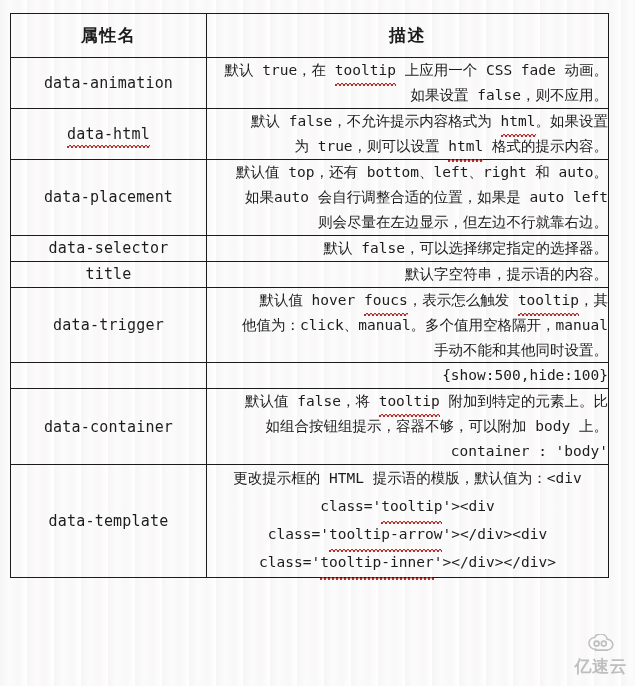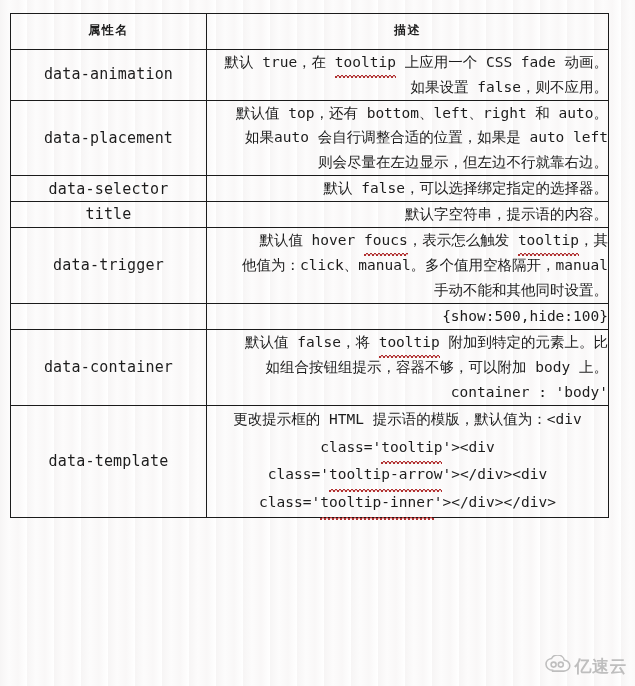--- a/index.html
+++ b/index.html
@@ -52,22 +52,22 @@
 
   .cell-name {
     text-align: center;
     font-family: "DejaVu Sans Mono", "Liberation Mono", monospace;
     font-size: 15px;
     letter-spacing: 0.2px;
     padding: 6px 4px;
     line-height: 1.5;
   }
   .cell-name.head, .cell-desc.head {
-    font-family: Liberation Mono, monospace;
-    font-size: 12px;
+    font-family: Liberation Sans, sans-serif;
+    font-size: 17px;
     letter-spacing: 1.5px;
     padding: 7px 20px;
   }
   .cell-desc.head { text-align: center; }
 
   .cell-desc {
     text-align: left;
     font-family: "DejaVu Sans Mono", "Liberation Mono", monospace;
     font-size: 14.5px;
     line-height: 1.72;
@@ -99,23 +99,25 @@
     background-size: 4px 3px;
     background-repeat: repeat-x;
   }
 
   
   #watermark {
     position: absolute;
     right: 8px;
     bottom: 8px;
     display: flex;
+    align-items: center;
     gap: 4px;
     opacity: 0.62;
     user-select: none;
+    flex-direction: column;
   }
   #watermark .wm-text {
     font-family: "DejaVu Sans", "Liberation Sans", sans-serif;
     font-size: 17px;
     color: #9b9b9b;
     letter-spacing: 0.5px;
     font-weight: 600;
   }
   #watermark svg { display: block; }
 </style>
@@ -137,20 +139,25 @@
         <th class="cell-desc head">描述</th>
       </tr>
     </thead>
     <tbody id="tbody">
         <tr>
           <td class="cell-name">data-animation</td>
           <td class="cell-desc tight">默认 true，在 <span class="sq">tooltip</span> 上应用一个 CSS fade 动画。
 如果设置 false，则不应用。</td>
         </tr>
         <tr>
+          <td class="cell-name"><span class="sq">data-html</span></td>
+          <td class="cell-desc tight">默认 false，不允许提示内容格式为 <span class="sq">html</span>。如果设置
+为 true，则可以设置 <span class="sq">html</span> 格式的提示内容。</td>
+        </tr>
+        <tr>
           <td class="cell-name">data-placement</td>
           <td class="cell-desc tight">默认值 top，还有 bottom、left、right 和 auto。
 如果auto 会自行调整合适的位置，如果是 auto left
 则会尽量在左边显示，但左边不行就靠右边。</td>
         </tr>
         <tr>
           <td class="cell-name">data-selector</td>
           <td class="cell-desc tight">默认 false，可以选择绑定指定的选择器。</td>
         </tr>
         <tr>

